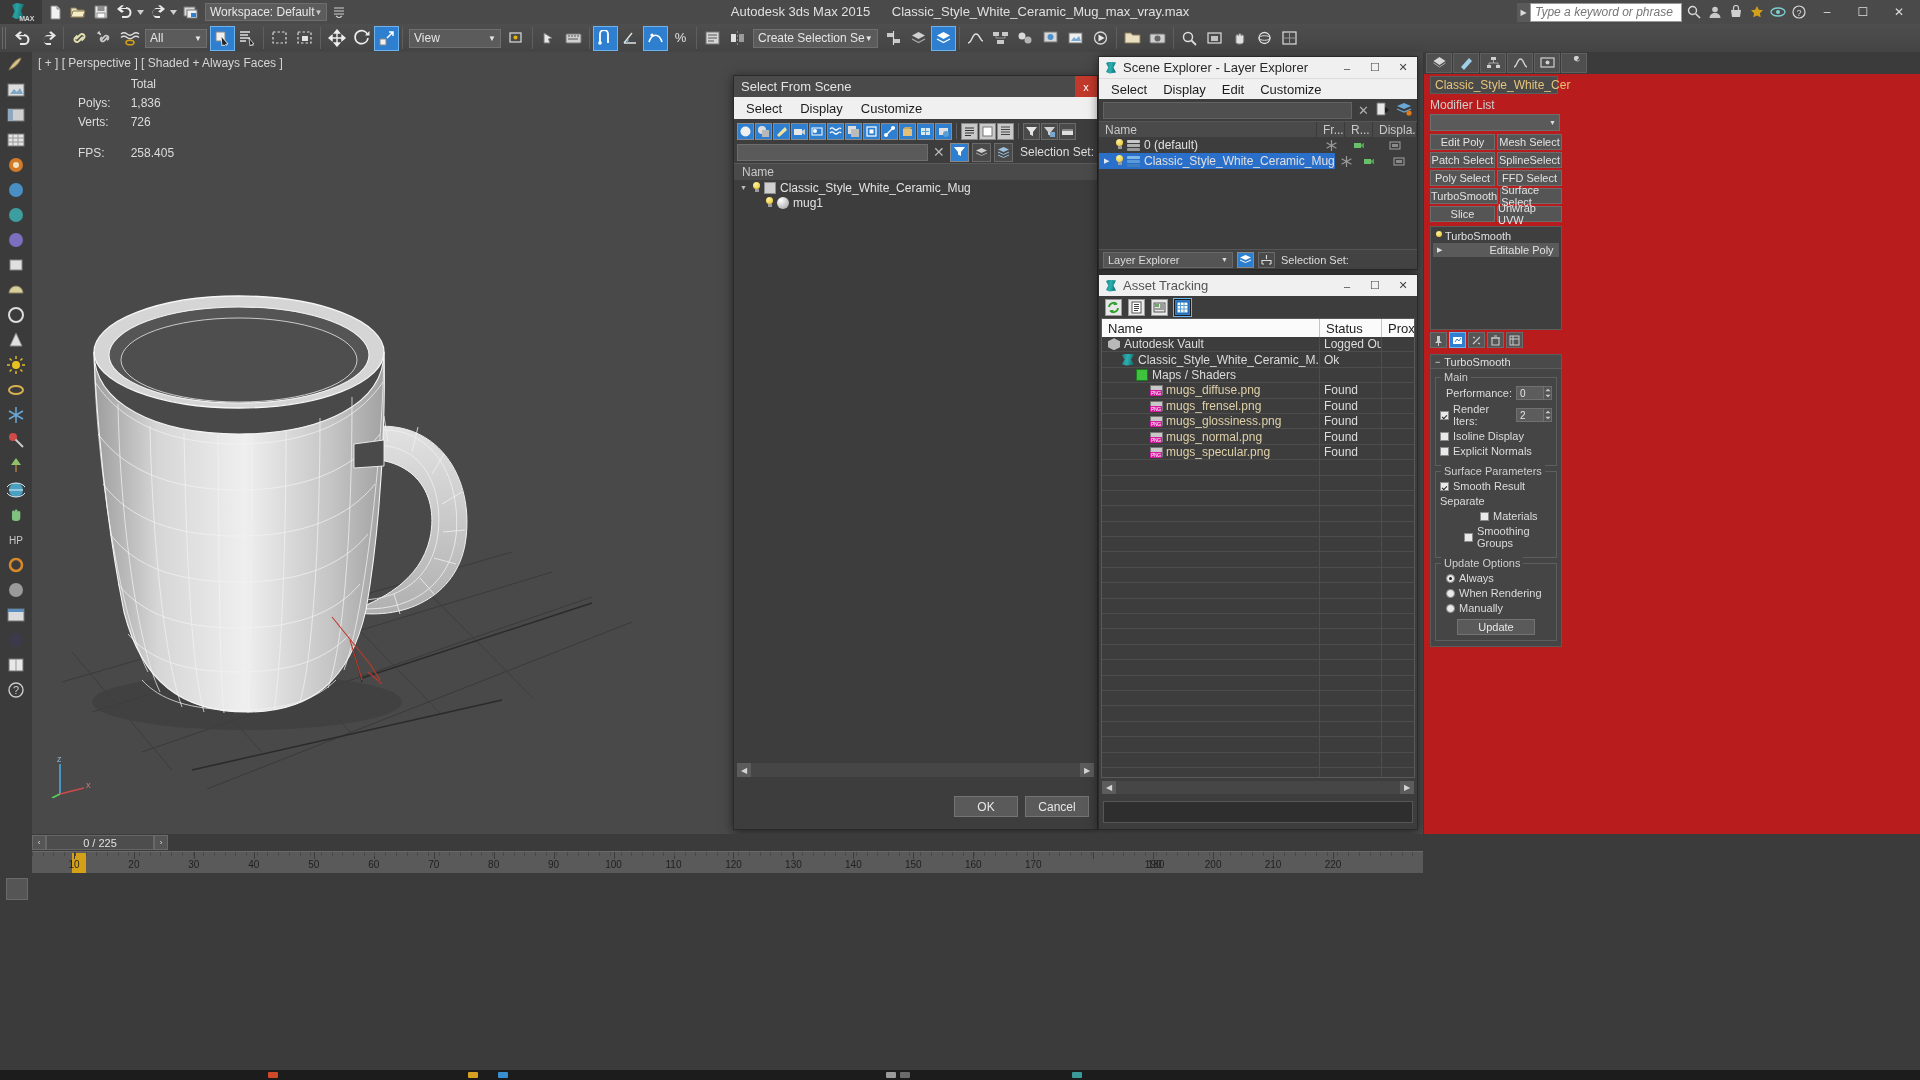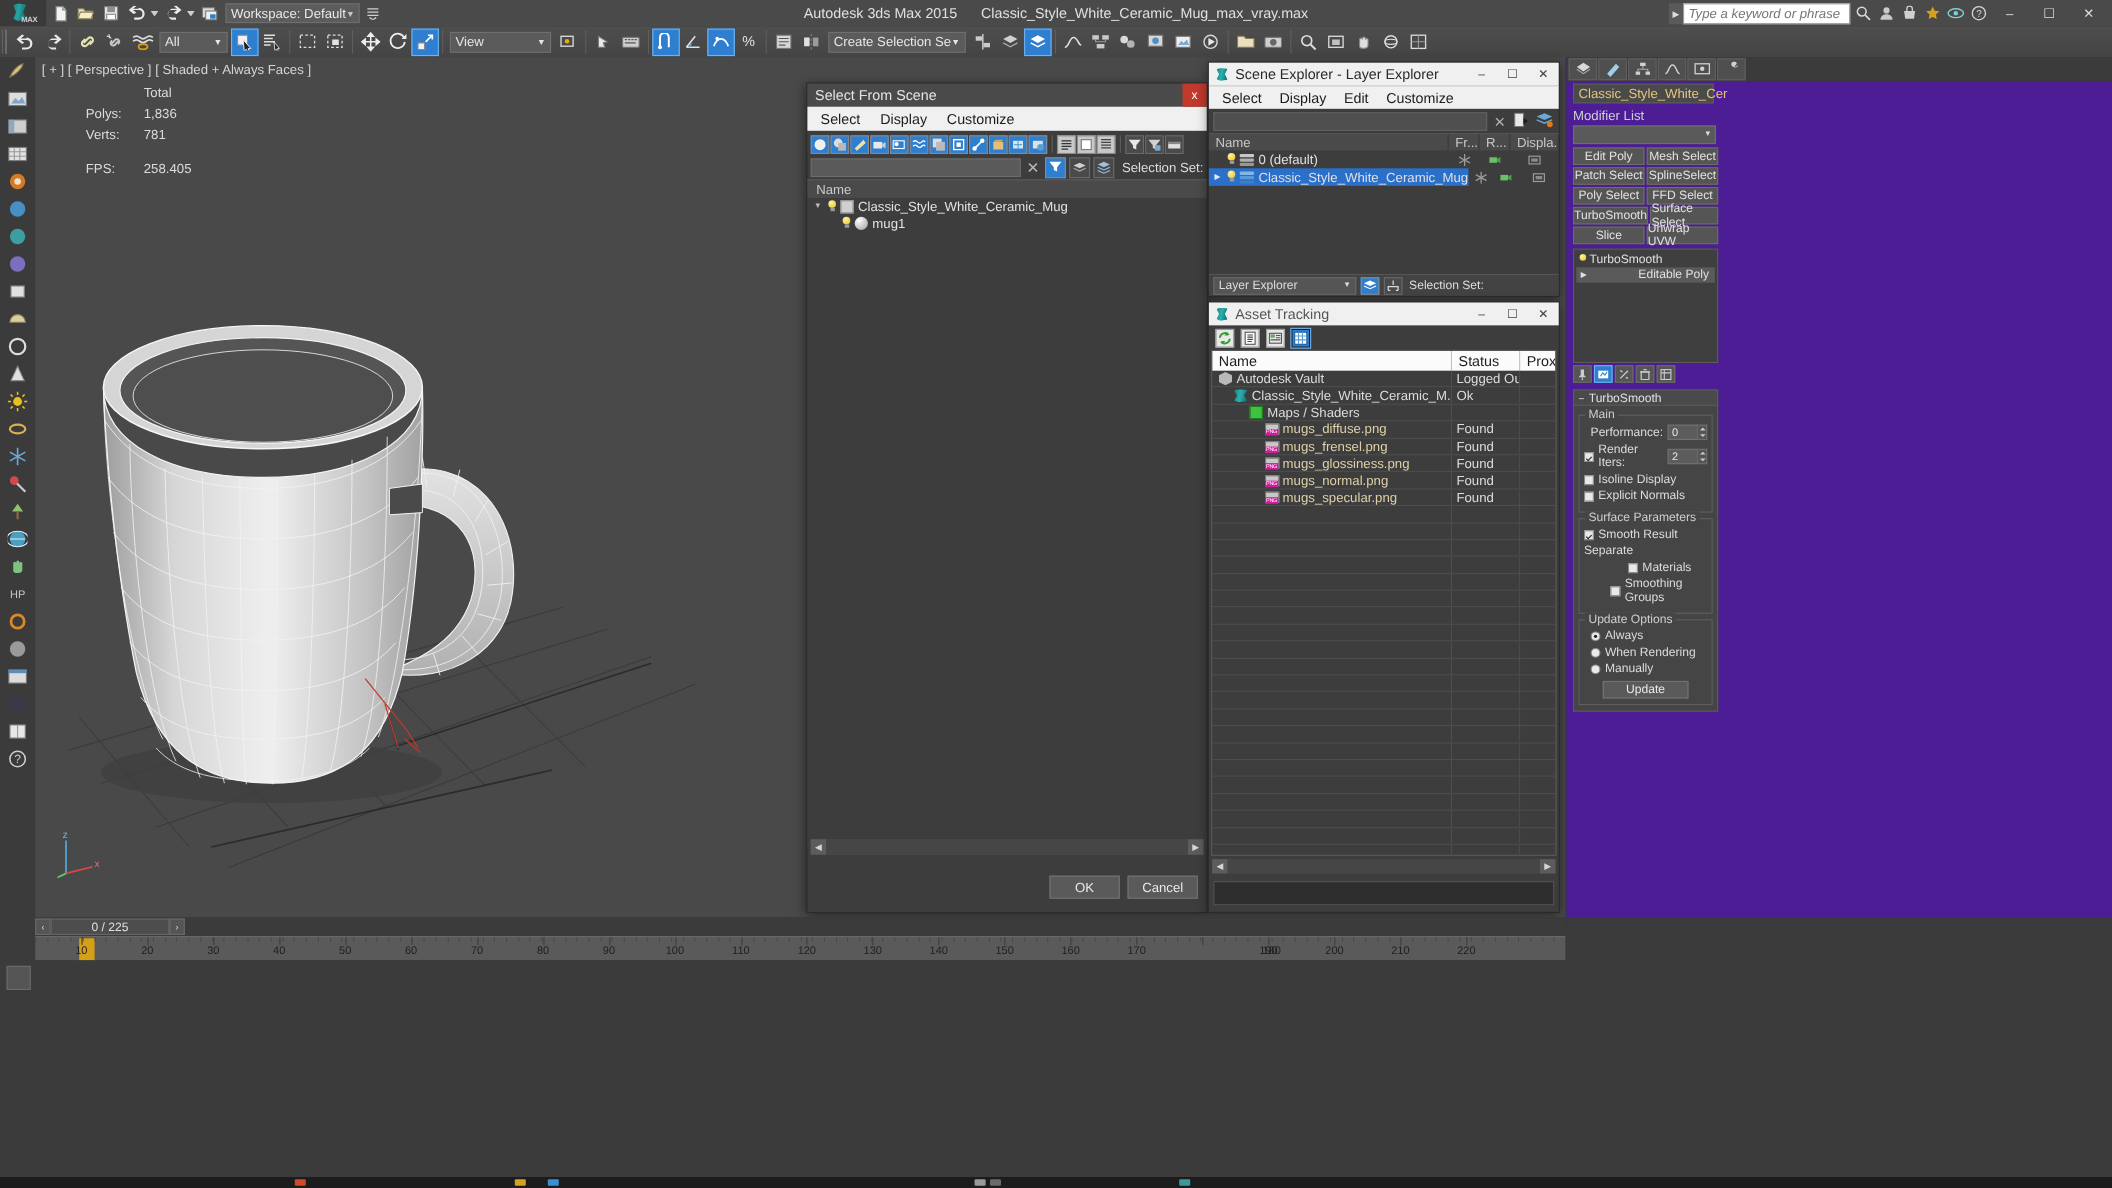--- a/index.html
+++ b/index.html
@@ -181,21 +181,21 @@
   .png-ic { width:13px;height:10px;background:#c8c8c8;border:1px solid #777;margin-right:3px;position:relative;flex:none;}
   .png-ic:after{content:"PNG";position:absolute;left:-1px;bottom:-2px;font-size:5px;background:#d6199e;color:#fff;padding:0 1px;line-height:6px;letter-spacing:-.3px;}
   .vault-ic{width:12px;height:12px;margin-right:4px;background:#b9b9b9;flex:none;
     clip-path:polygon(50% 0,100% 25%,100% 75%,50% 100%,0 75%,0 25%);}
   .max-ic{width:12px;height:12px;margin-right:4px;flex:none;
     background:linear-gradient(100deg,#1b8384,#2cb0b1 45%,#0e6465);
     clip-path: polygon(35% 0, 100% 8%, 75% 50%, 100% 92%, 35% 100%, 0 88%, 22% 50%, 0 12%);}
   .maps-ic{width:12px;height:12px;margin-right:4px;flex:none;background:#3fc23f;border:1px solid #1d7a1d;}
   .at-scrollh { position:absolute; left:3px; right:3px; bottom:35px; height:13px; background:#4f4f4f; display:flex; align-items:center;}
   .at-status { position:absolute; left:4px; right:4px; bottom:6px; height:22px; background:#2e2e2e; border:1px solid #565656;}
-  .cp { position:absolute; left:1424px; top:52px; width:496px; height:782px; background:#4c1d95; }
+  .cp { position:absolute; left:1424px; top:52px; width:496px; height:782px; background:#b91c1c; }
   .cp-tabs { display:flex; height:22px; background:#3b3b3b; padding-left:2px; gap:1px; align-items:center;}
   .cpt { width:26px; height:20px; background:#4f4f4f; border:1px solid #606060; display:flex;align-items:center;justify-content:center;}
   .cp-name { height:18px; background:#4a4a4a; border:1px solid #5c5c5c; margin:2px 4px 0 6px; width:128px; display:flex;align-items:center;padding-left:4px; font-size:12px; color:#e6c57a;}
   .cp-modlist { margin:4px 6px 0 6px; width:130px; }
   .cp-modlist .lbl { font-size:12px; color:#cfcfcf; margin-bottom:2px;}
   .cp-modlist .sel { height:17px; background:#5a5a5a; border:1px solid #6e6e6e; display:flex; align-items:center; padding:0 3px; font-size:11px; color:#ddd;}
   .cp-modlist .sel .cc { margin-left:auto; font-size:7px;}
   .cp-btnpairs { margin:3px 6px 0 6px; width:132px; }
   .cp-pair { display:flex; gap:2px; margin-bottom:2px;}
   .cp-pair > div { flex:1; height:16px; background:#555; border:1px solid #6c6c6c; font-size:11px; color:#e2e2e2; display:flex; align-items:center; justify-content:center;}
@@ -754,21 +754,21 @@
           <tr>
             <td></td>
             <td>Total</td>
           </tr>
       <tr>
             <td>Polys:</td>
             <td>1,836</td>
           </tr>
       <tr>
             <td>Verts:</td>
-            <td>781</td>
+            <td>726</td>
           </tr>
       <tr>
             <td style="height:10px"></td>
             <td></td>
           </tr>
       <tr>
             <td>FPS:</td>
             <td>258.405</td>
           </tr>
     </tbody>

